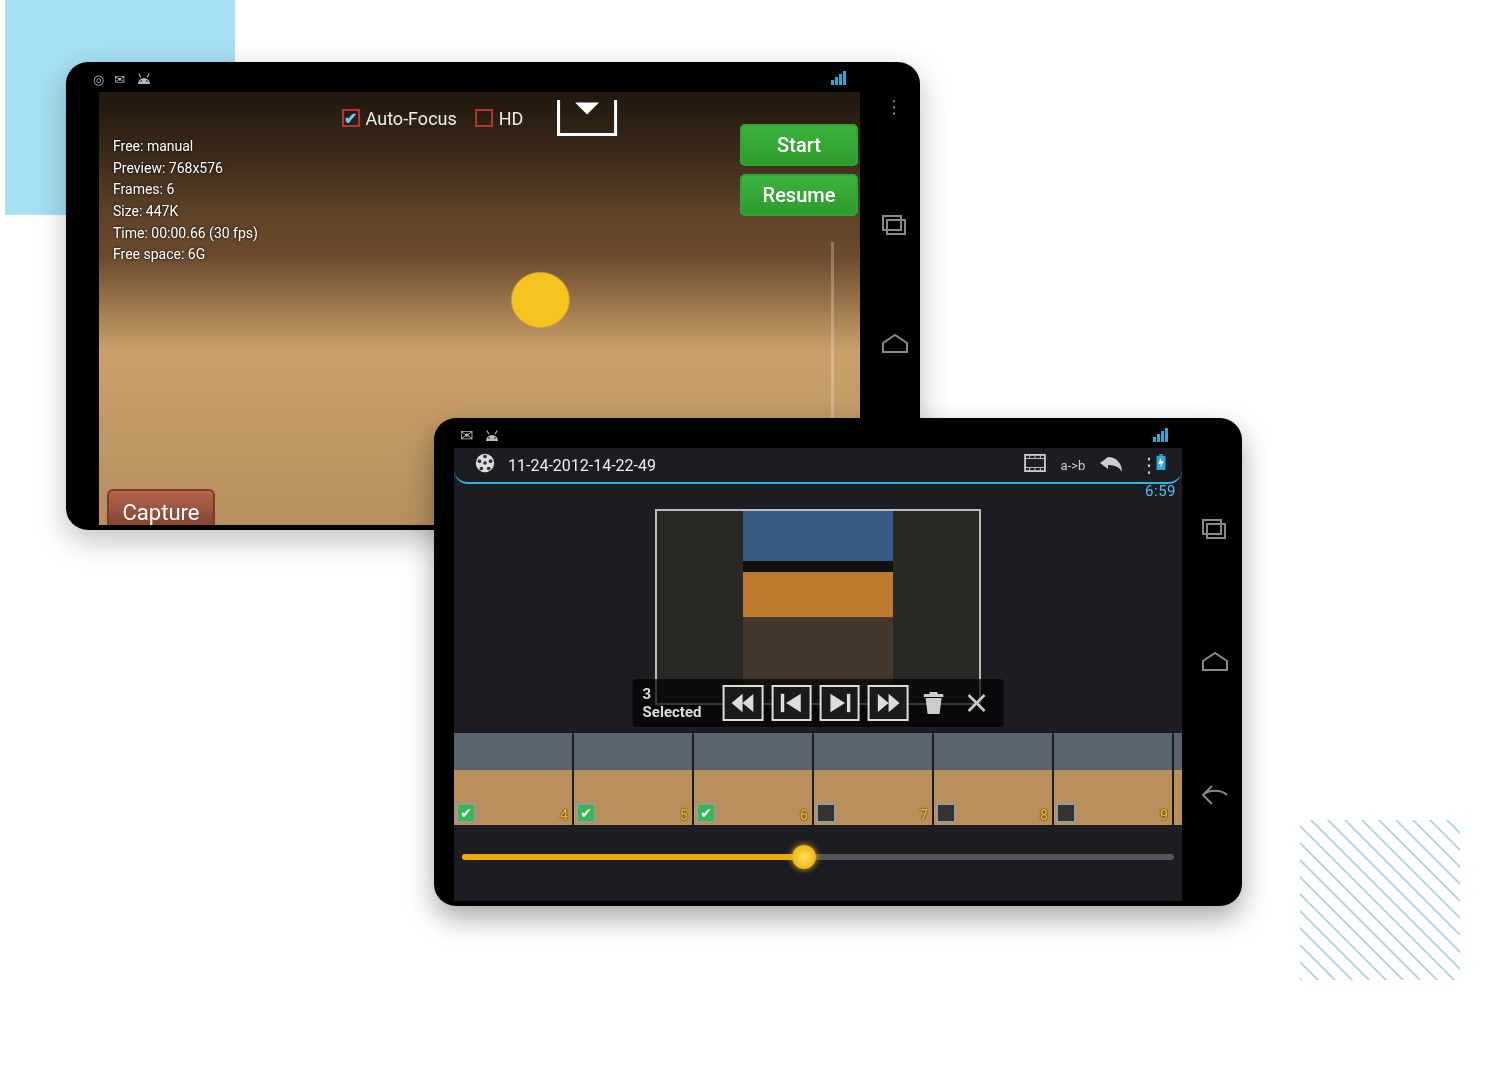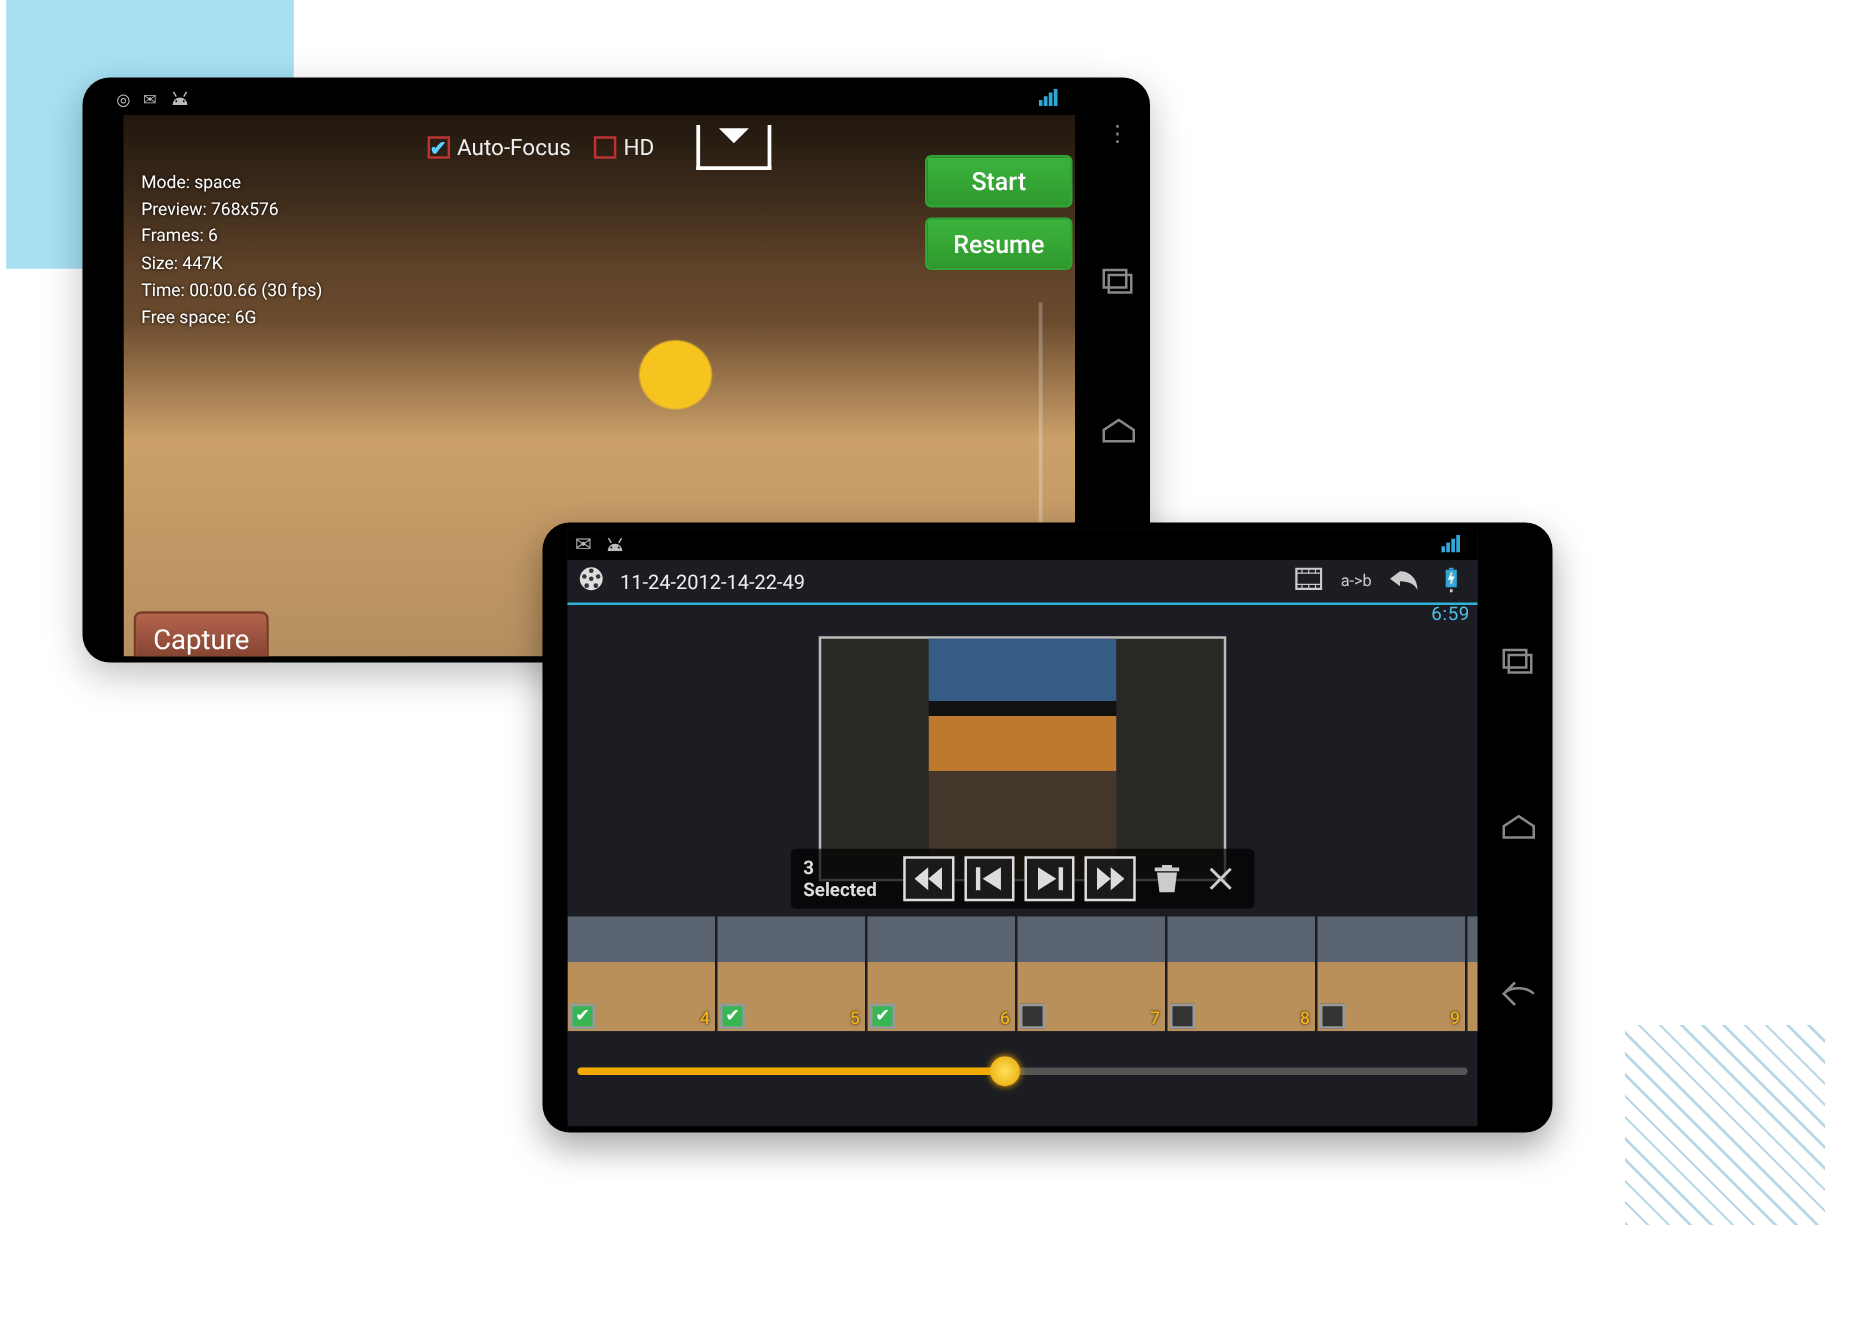--- a/index.html
+++ b/index.html
@@ -149,21 +149,21 @@
     z-index: 2;
   }
   .phone2-inner {
     position: absolute; top: 5px; left: 20px; right: 60px; bottom: 5px;
     background: #1b1d22;
   }
   .phone2 .statusbar { background: #000; color: #bbb; }
   .appbar {
     height: 36px; display: flex; align-items: center; gap: 12px;
     background: #1b1d22; border-bottom: 2px solid #2fb3d9;
-    padding: 0 8px; font-size: 16px; color: #eee;
+    padding: 0 20px; font-size: 16px; color: #eee; border-radius: 14px;
   }
   .appbar .title { flex: 1; }
   .appbar .ic { width: 26px; text-align: center; color: #ccc; font-size: 16px; }
 
   .preview-area {
     position: relative; height: 245px;
     display: flex; align-items: center; justify-content: center;
   }
   .preview-frame {
     width: 326px; height: 196px; border: 2px solid #bbb;
@@ -298,21 +298,21 @@
           <span>Auto-Focus</span>
         </label>
         <label style="display:flex;align-items:center">
           <span class="chk"></span>
           <span>HD</span>
         </label>
         <div class="dropdown-caret"></div>
       </div>
 
       <div class="info">
-        <span>Mode: space</span>
+        <span>Free: manual</span>
         <span>Preview: 768x576</span>
         <span>Frames: 6</span>
         <span>Size: 447K</span>
         <span>Time: 00:00.66 (30 fps)</span>
         <span>Free space: 6G</span>
       </div>
 
       <div class="green-btn btn-start">Start</div>
       <div class="green-btn btn-resume">Resume</div>
 

